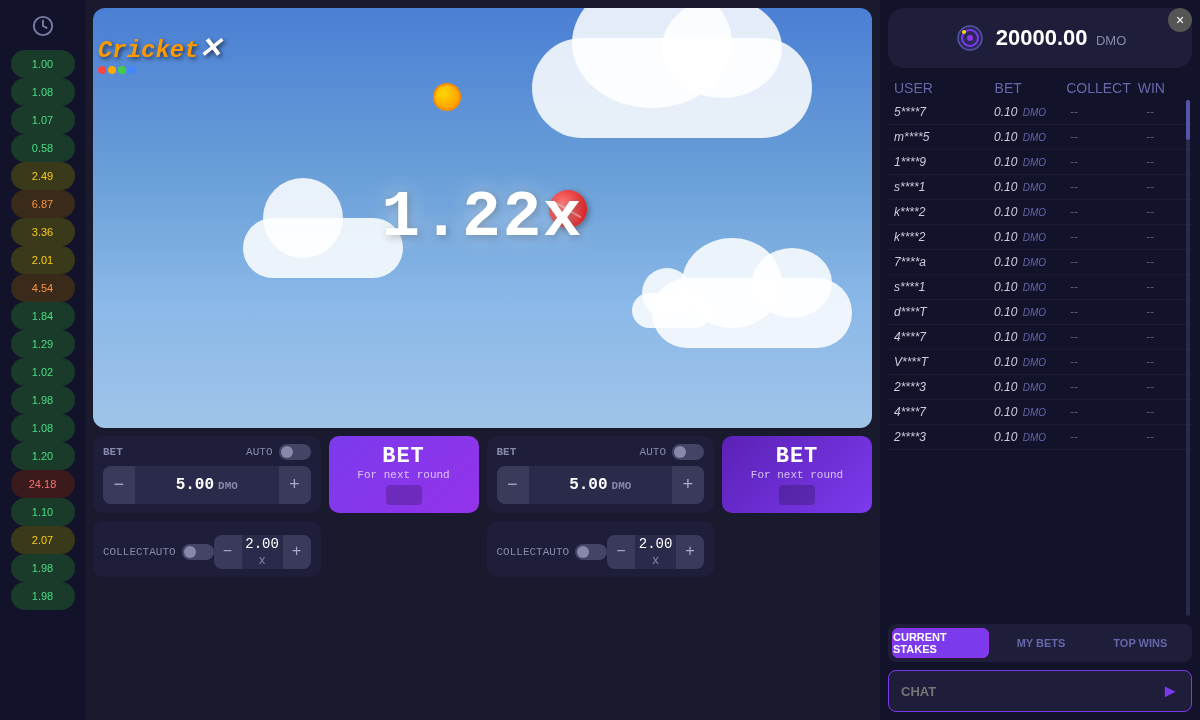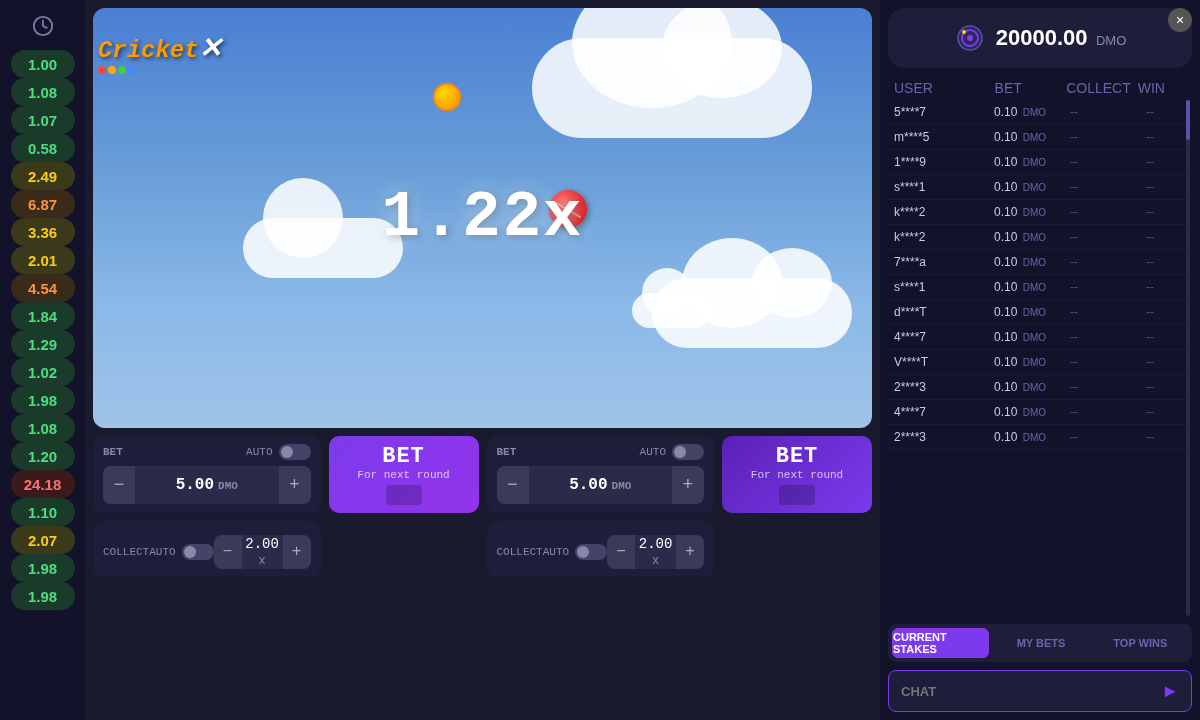--- a/index.html
+++ b/index.html
@@ -50,22 +50,22 @@
       justify-content: center;
       margin-bottom: 4px;
     }
     .multiplier-item {
       width: 64px;
       height: 28px;
       border-radius: 14px;
       display: flex;
       align-items: center;
       justify-content: center;
-      font-size: 15px;
-      font-weight: bold;
+      font-size: 11px;
+      font-weight: normal;
     }
     .mult-green { background: #1a3a2a; color: #4ade80; }
     .mult-yellow { background: #3a3a1a; color: #facc15; }
     .mult-red { background: #3a1a1a; color: #f87171; }
     .mult-orange { background: #3a2a1a; color: #fb923c; }
 
     
     .main-content {
       flex: 1;
       display: flex;
@@ -381,20 +381,21 @@
     .table-rows {
       overflow: hidden;
       flex: 1;
     }
     .table-row {
       display: grid;
       grid-template-columns: 1fr 0.7fr 0.7fr 0.5fr;
       padding: 5px 6px;
       gap: 20px;
       border-bottom: 1px solid rgba(255,255,255,0.04);
+      font-style: italic;
     }
     .table-cell {
       font-size: 12px;
       color: #ccccdd;
     }
     .table-cell-dmo {
       font-size: 10px;
       color: #6666aa;
       margin-left: 2px;
     }

